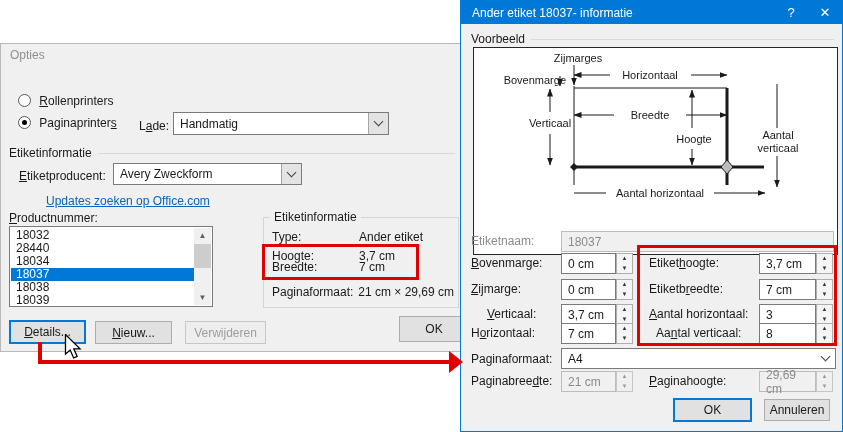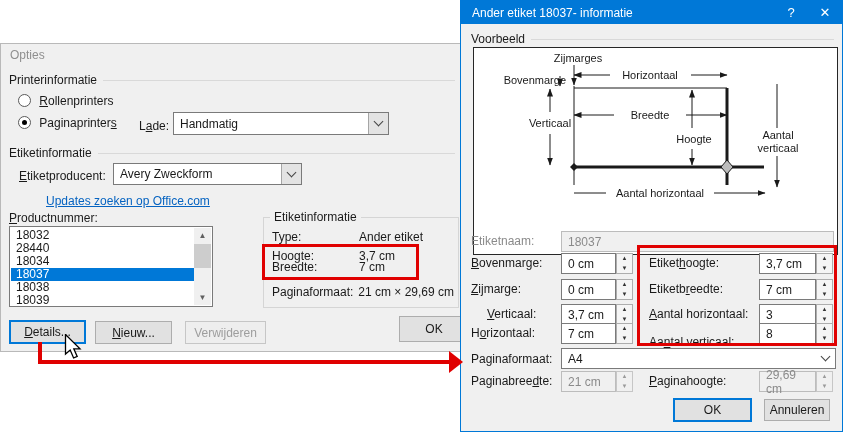--- a/index.html
+++ b/index.html
@@ -80,24 +80,20 @@
   .cursor{position:absolute;z-index:60;}
 
   svg text{font-family:"Liberation Sans","DejaVu Sans",sans-serif;font-size:11px;fill:#1a1a1a;}
 </style>
 </head>
 <body>
 
 <div class="dlg-left">
   <div class="titletext">Opties</div>
 
-  <div class="legend" style="left:8px;top:29px;right:6px;">
-    <span>Printerinformatie</span>
-      <span class="rule"></span>
-  </div>
 
   <div class="abs" style="left:17px;top:50px;">
     <span class="radio"></span>
     <span style="margin-left:5px;"><span class="accel">R</span>ollenprinters</span>
   </div>
   <div class="abs" style="left:17px;top:72px;">
     <span class="radio sel"></span>
     <span style="margin-left:5px;">Paginaprinter<span class="accel">s</span></span>
   </div>
 
@@ -293,21 +289,21 @@
     </div>
 
   <div class="flabel" style="top:325px;">H<span class="accel">o</span>rizontaal:</div>
   <div class="field" style="left:100px;top:322px;width:55px;">
     <span>7 cm</span>
   </div>
   <div class="spin" style="left:155px;top:322px;">
       <span>▲</span>
       <span>▼</span>
     </div>
-  <div class="flabel r2" style="top:334px;">Aa<span class="accel">n</span>tal verticaal:</div>
+  <div class="flabel r2" style="top:325px;margin-left:7px;">Aa<span class="accel">n</span>tal verticaal:</div>
   <div class="field" style="left:298px;top:322px;width:57px;">
     <span>8</span>
   </div>
   <div class="spin" style="left:355px;top:322px;">
       <span>▲</span>
       <span>▼</span>
     </div>
 
   <div class="flabel" style="top:351px;">Paginaformaat:</div>
   <div class="combo flat" style="left:100px;top:347px;width:275px;height:21px;">

